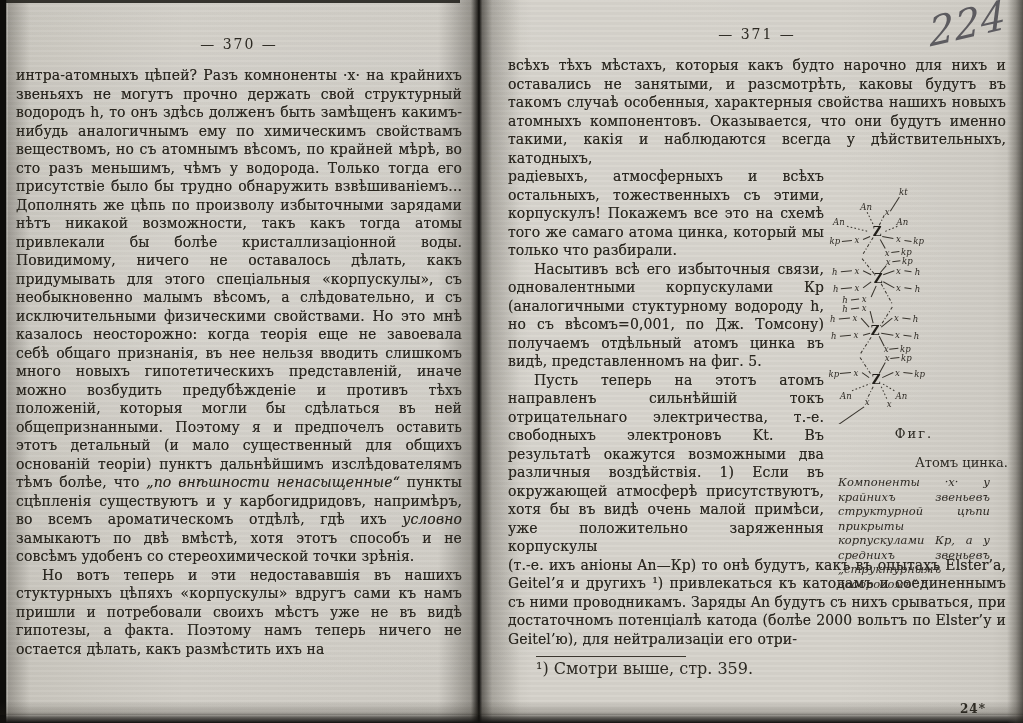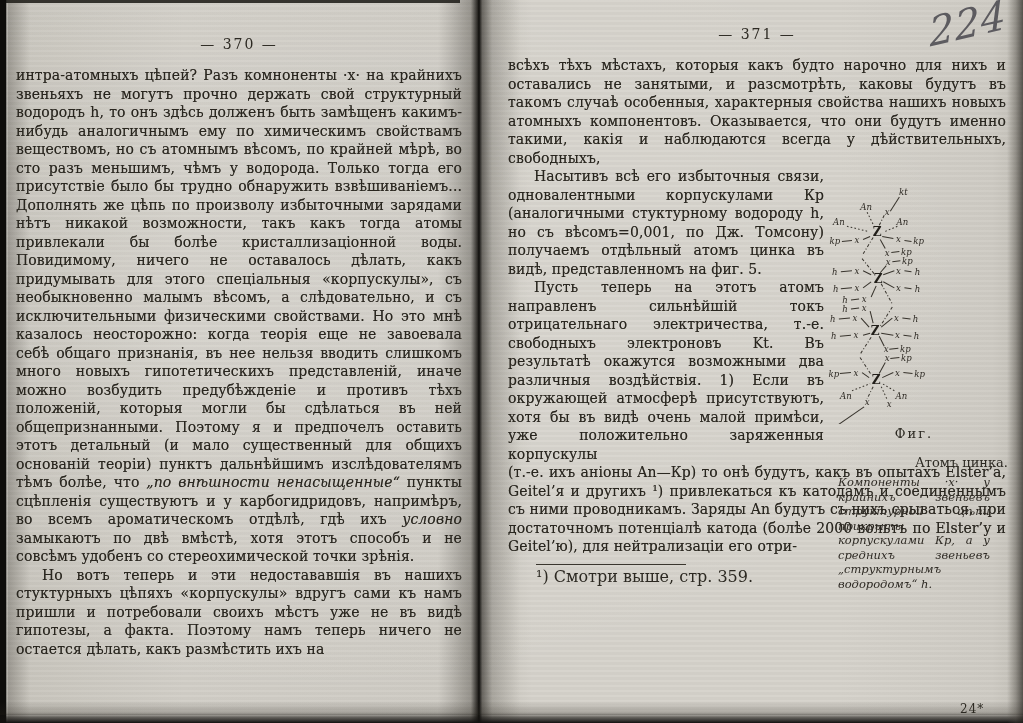--- a/index.html
+++ b/index.html
@@ -61,21 +61,21 @@
   .fig-svg text{text-anchor:middle;}
   .fig-svg .ft{font:italic 8.5px "DejaVu Serif",serif;fill:#2e2a24;}
   .fig-svg .fz{font:bold 12px "DejaVu Serif",serif;fill:#221f1a;}
   .caption-fig{text-align:center;font-size:13px;letter-spacing:2px;margin:2px 0 0 0;color:#2c2922;}
   .caption-title{text-align:right;font-size:13px;margin:14px 0 0 0;color:#2c2922;}
   .caption-body{width:152px;margin:5px auto 0 auto;font-size:11.5px;line-height:14.5px;
     text-align:justify;color:#2e2a24;font-style:italic;}
 
   .footnote-rule{width:150px;border:none;border-top:1px solid #3a362e;margin:8px 0 4px 28px;}
   .footnote{margin:0 0 0 0;font-size:16px;line-height:15px;text-indent:28px;color:#2c2922;}
-  .signature-mark{position:absolute;left:452px;top:676px;font-size:12px;font-weight:normal;
+  .signature-mark{position:absolute;left:452px;top:676px;font-size:12px;font-weight:bold;
     letter-spacing:1px;color:#2c2922;}
 
   .handwritten-number{
     position:absolute;left:928px;top:-2px;width:100px;
     font-family:"DejaVu Serif",serif;font-style:italic;font-size:40px;
     color:#44434a;opacity:.82;transform:rotate(-13deg) skewX(-10deg);
     letter-spacing:1px;
   }
 </style>
 </head>
@@ -95,23 +95,24 @@
 
   <div class="page page-left">
     <div class="page-number">— 370 —</div>
     <p class="body-par"><span>интра-атомныхъ цѣпей? Разъ комноненты ·х· на крайнихъ звеньяхъ не могутъ прочно держать свой структурный водородъ h, то онъ здѣсь долженъ быть замѣщенъ какимъ-нибудь аналогичнымъ ему по химическимъ свойствамъ веществомъ, но съ атомнымъ вѣсомъ, по крайней мѣрѣ, во сто разъ меньшимъ, чѣмъ у водорода. Только тогда его присутствіе было бы трудно обнаружить взвѣшиваніемъ... Дополнять же цѣпь по произволу избыточными зарядами нѣтъ никакой возможности, такъ какъ тогда атомы привлекали бы болѣе кристаллизаціонной воды. Повидимому, ничего не оставалось дѣлать, какъ придумывать для этого спеціальныя «корпускулы», съ необыкновенно малымъ вѣсомъ, а слѣдовательно, и съ исключительными физическими свойствами. Но это мнѣ казалось неосторожно: когда теорія еще не завоевала себѣ общаго признанія, въ нее нельзя вводить слишкомъ много новыхъ гипотетическихъ представленій, иначе можно возбудить предубѣжденіе и противъ тѣхъ положеній, которыя могли бы сдѣлаться въ ней общепризнанными. Поэтому я и предпочелъ оставить этотъ детальный (и мало существенный для общихъ основаній теоріи) пунктъ дальнѣйшимъ изслѣдователямъ тѣмъ болѣе, что </span><span class="it">„по внѣшности ненасыщенные“</span><span> пункты сцѣпленія существуютъ и у карбогидридовъ, напримѣръ, во всемъ ароматическомъ отдѣлѣ, гдѣ ихъ </span><span class="it">условно</span><span> замыкаютъ по двѣ вмѣстѣ, хотя этотъ способъ и не совсѣмъ удобенъ со стереохимической точки зрѣнія.</span></p>
     <p class="body-par indent">Но вотъ теперь и эти недостававшія въ нашихъ стуктурныхъ цѣпяхъ «корпускулы» вдругъ сами къ намъ пришли и потребовали своихъ мѣстъ уже не въ видѣ гипотезы, а факта. Поэтому намъ теперь ничего не остается дѣлать, какъ размѣстить ихъ на</p>
   </div>
 
   <div class="page page-right">
     <div class="page-number">— 371 —</div>
 
-    <p class="body-par">всѣхъ тѣхъ мѣстахъ, которыя какъ будто нарочно для нихъ и оставались не занятыми, и разсмотрѣть, каковы будутъ въ такомъ случаѣ особенныя, характерныя свойства нашихъ новыхъ атомныхъ компонентовъ. Оказывается, что они будутъ именно такими, какія и наблюдаются всегда у дѣйствительныхъ, свободныхъ,</p>
+    <p class="body-par">всѣхъ тѣхъ мѣстахъ, которыя какъ будто нарочно для нихъ и оставались не занятыми, и разсмотрѣть, каковы будутъ въ такомъ случаѣ особенныя, характерныя свойства нашихъ новыхъ атомныхъ компонентовъ. Оказывается, что они будутъ именно такими, какія и наблюдаются всегда у дѣйствительныхъ, катодныхъ,</p>
 
     <div class="narrow">
+      <p class="body-par">радіевыхъ, атмосферныхъ и всѣхъ остальныхъ, тожественныхъ съ этими, корпускулъ! Покажемъ все это на схемѣ того же самаго атома цинка, который мы только что разбирали.</p>
       <p class="body-par indent">Насытивъ всѣ его избыточныя связи, одновалентными корпускулами Кр (аналогичными стуктурному водороду h, но съ вѣсомъ=0,001, по Дж. Томсону) получаемъ отдѣльный атомъ цинка въ видѣ, представленномъ на фиг. 5.</p>
       <p class="body-par indent">Пусть теперь на этотъ атомъ направленъ сильнѣйшій токъ отрицательнаго электричества, т.-е. свободныхъ электроновъ Kt. Въ результатѣ окажутся возможными два различныя воздѣйствія. 1) Если въ окружающей атмосферѣ присутствуютъ, хотя бы въ видѣ очень малой примѣси, уже положительно заряженныя корпускулы</p>
     </div>
 
     <p class="body-par">(т.-е. ихъ аніоны An—Кр) то онѣ будутъ, какъ въ опытахъ Elster’a, Geitel’я и другихъ ¹) привлекаться къ катодамъ и соединеннымъ съ ними проводникамъ. Заряды An будутъ съ нихъ срываться, при достаточномъ потенціалѣ катода (болѣе 2000 вольтъ по Elster’у и Geitel’ю), для нейтрализаціи его отри-</p>
 
     <hr class="footnote-rule">
     <p class="footnote">¹) Смотри выше, стр. 359.</p>
     <div class="signature-mark">24*</div>
 

